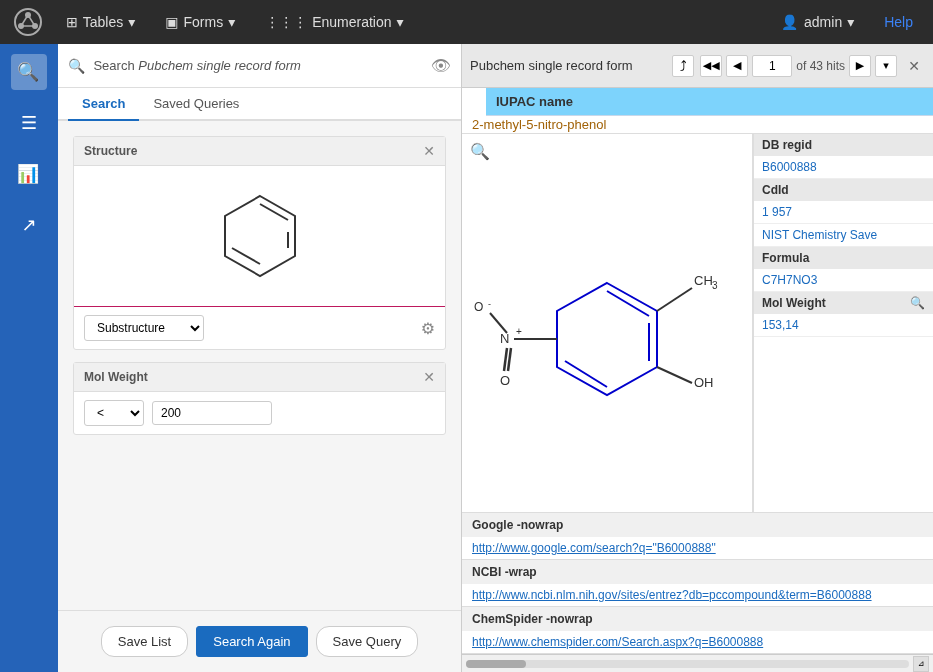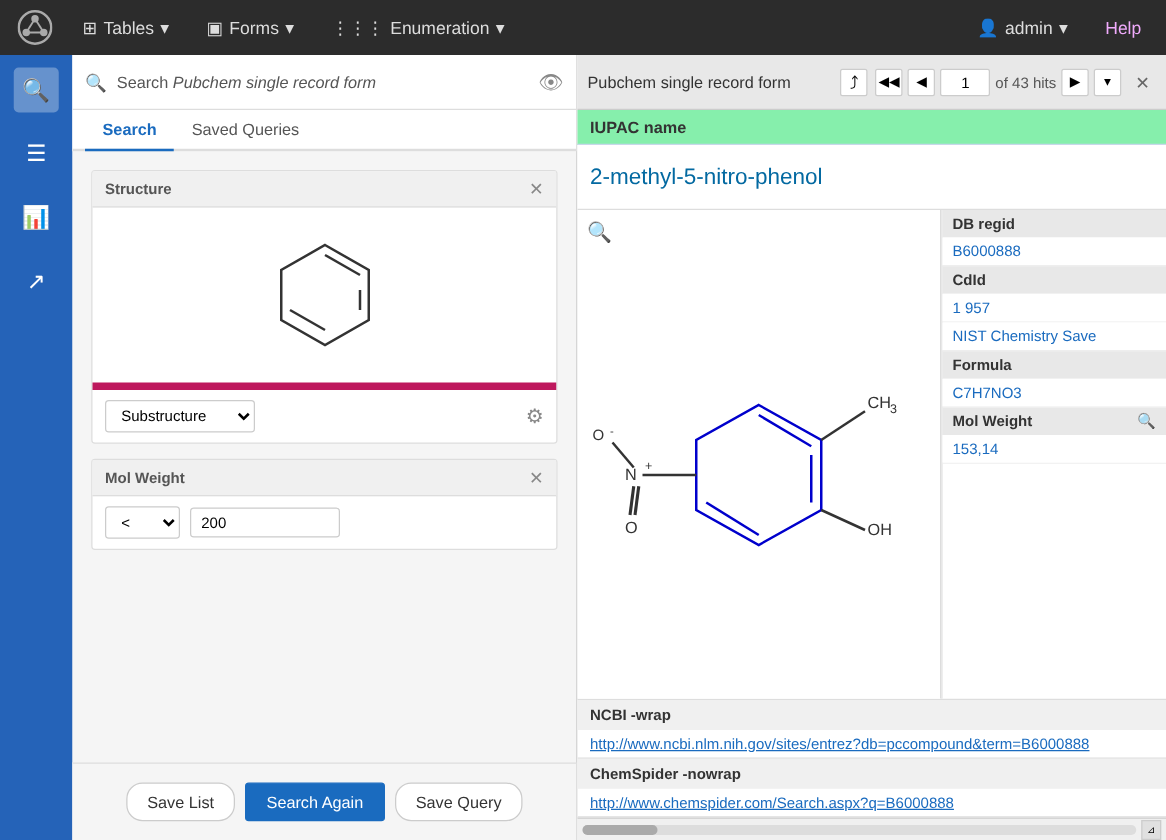--- a/index.html
+++ b/index.html
@@ -12,21 +12,21 @@
     }
     .top-nav-logo {
       width: 36px; height: 36px; display: flex; align-items: center; justify-content: center;
     }
     .top-nav-logo svg { width: 28px; height: 28px; }
     .top-nav-item {
       display: flex; align-items: center; gap: 5px; color: #ddd;
       padding: 4px 10px; cursor: pointer; font-size: 14px; border-radius: 3px;
     }
     .top-nav-spacer { flex: 1; }
-    .top-nav-help { color: #f0abfc; font-size: 14px; padding: 4px 10px; cursor: pointer; }
+    .top-nav-help { color: #3b82f6; font-size: 14px; padding: 4px 10px; cursor: pointer; }
 
     
     .left-sidebar {
       position: absolute; top: 44px; left: 0; width: 58px; height: 628px;
       background: #2563b8; display: flex; flex-direction: column; align-items: center;
       padding-top: 10px; gap: 15px;
     }
     .sidebar-icon {
       width: 36px; height: 36px; display: flex; align-items: center; justify-content: center;
       color: white; cursor: pointer; border-radius: 4px; font-size: 18px;
@@ -82,21 +82,21 @@
     .filter-close { cursor: pointer; color: #888; font-size: 14px; }
 
     
     .structure-drawing {
       display: flex; align-items: center; justify-content: center; padding: 20px;
       min-height: 120px;
     }
 
     
     .filter-controls {
-      display: flex; align-items: center; padding: 8px 10px; gap: 4px; border-top: 6px solid #be185d;
+      display: flex; align-items: center; padding: 8px 10px; gap: 4px; border-top: 1px solid #be185d;
     }
     .styled-select {
       padding: 4px 8px; border: 1px solid #ccc; border-radius: 3px;
       background: white; font-size: 12px; cursor: pointer; min-width: 120px;
     }
     .gear-icon { color: #888; cursor: pointer; font-size: 16px; margin-left: auto; }
 
     
     .molweight-controls {
       display: flex; align-items: center; padding: 8px 10px; gap: 8px;
@@ -147,26 +147,27 @@
       width: 22px; height: 22px; display: flex; align-items: center; justify-content: center;
       cursor: pointer; color: #666; font-size: 14px; border: none; background: none;
     }
     .share-btn {
       width: 22px; height: 22px; border: 1px solid #ccc; background: white;
       cursor: pointer; display: flex; align-items: center; justify-content: center; font-size: 14px; border-radius: 2px;
     }
 
     
     .iupac-row {
-      background: #86efac; padding: 6px 10px;
+      background: #7dd3fc; padding: 6px 10px;
       font-size: 13px; font-weight: bold; color: #333;
       border-bottom: 1px solid #c8d8ea;
+      margin-left: 24px;
     }
     .iupac-value {
-      background: white; padding: 15px 10px; font-size: 18px; color: #0369a1;
+      background: white; padding: 1px 10px; font-size: 13px; color: #a16207;
       border-bottom: 1px solid #ddd;
     }
 
     
     .form-body {
       display: flex; flex: 1; overflow: hidden;
     }
 
     
     .molecule-area {
@@ -426,20 +427,24 @@
             <span>Mol Weight</span>
             <span class="prop-search-icon">🔍</span>
           </div>
           <div class="prop-value">153,14</div>
         </div>
       </div>
     </div>
 
     <div class="links-section">
       <div class="link-group">
+        <div class="link-group-header">Google -nowrap</div>
+        <div class="link-url">http://www.google.com/search?q="B6000888"</div>
+      </div>
+      <div class="link-group">
         <div class="link-group-header">NCBI -wrap</div>
         <div class="link-url">http://www.ncbi.nlm.nih.gov/sites/entrez?db=pccompound&amp;term=B6000888</div>
       </div>
       <div class="link-group">
         <div class="link-group-header">ChemSpider -nowrap</div>
         <div class="link-url">http://www.chemspider.com/Search.aspx?q=B6000888</div>
       </div>
     </div>
 
     <div class="bottom-scroll">

